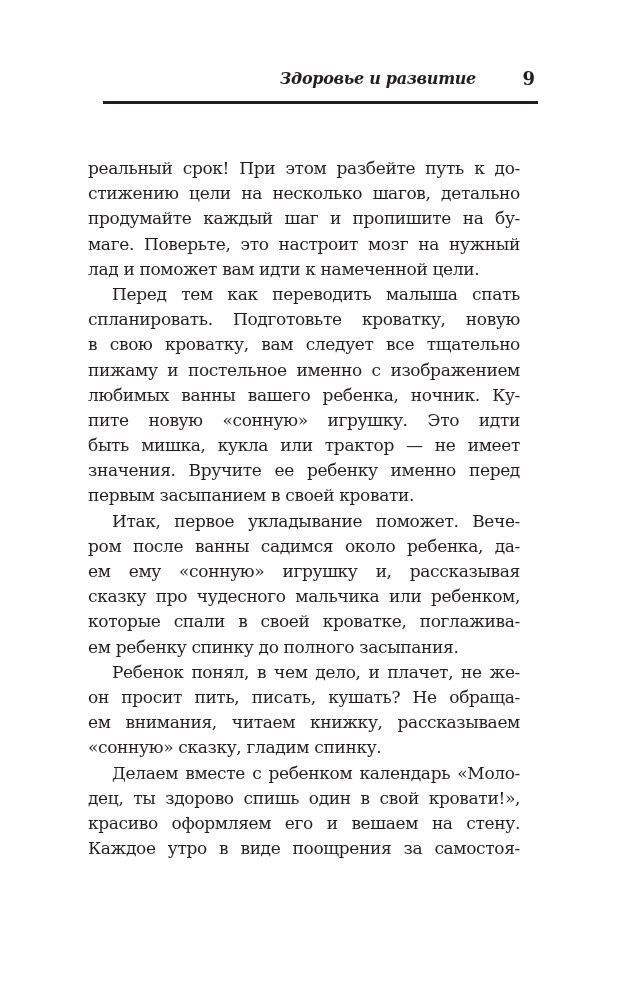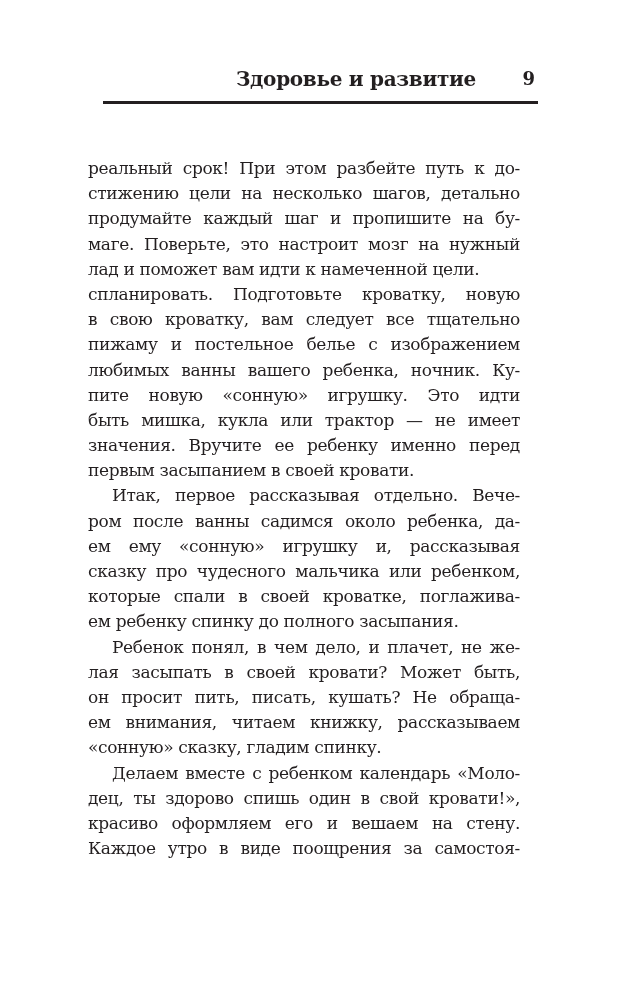--- a/index.html
+++ b/index.html
@@ -19,22 +19,23 @@
       left: 103px;
       top: 64px;
       width: 435px;
       height: 40px;
     }
     .running-head .title {
       position: absolute;
       right: 62px;
       top: 0;
       font-family: "DejaVu Serif", serif;
+      font-style: italic;
       font-weight: bold;
-      font-size: 20px;
+      font-size: 16px;
       line-height: 30px;
       letter-spacing: -0.3px;
       color: #231f20;
     }
     .running-head .page-number {
       position: absolute;
       right: 3px;
       top: 0;
       font-family: "DejaVu Serif", serif;
       font-weight: bold;
@@ -87,40 +88,40 @@
 
 <div class="body-text">
   <div class="para">
     <span class="line">реальный срок! При этом разбейте путь к до-</span>
     <span class="line">стижению цели на несколько шагов, детально</span>
     <span class="line">продумайте каждый шаг и пропишите на бу-</span>
     <span class="line">маге. Поверьте, это настроит мозг на нужный</span>
     <span class="line last">лад и поможет вам идти к намеченной цели.</span>
   </div>
   <div class="para">
+    <span class="line first-indent">Перед тем как переводить малыша спать</span>
     <span class="line">спланировать. Подготовьте кроватку, новую</span>
     <span class="line">в свою кроватку, вам следует все тщательно</span>
-    <span class="line">пижаму и постельное белье с изображением</span>
+    <span class="line">пижаму и постельное именно с изображением</span>
     <span class="line">любимых ванны вашего ребенка, ночник. Ку-</span>
     <span class="line">пите новую «сонную» игрушку. Это идти</span>
     <span class="line">быть мишка, кукла или трактор — не имеет</span>
     <span class="line">значения. Вручите ее ребенку именно перед</span>
     <span class="line last">первым засыпанием в своей кровати.</span>
   </div>
   <div class="para">
-    <span class="line first-indent">Итак, первое рассказывая отдельно. Вече-</span>
+    <span class="line first-indent">Итак, первое укладывание поможет. Вече-</span>
     <span class="line">ром после ванны садимся около ребенка, да-</span>
     <span class="line">ем ему «сонную» игрушку и, рассказывая</span>
     <span class="line">сказку про чудесного мальчика или ребенком,</span>
     <span class="line">которые спали в своей кроватке, поглажива-</span>
     <span class="line last">ем ребенку спинку до полного засыпания.</span>
   </div>
   <div class="para">
     <span class="line first-indent">Ребенок понял, в чем дело, и плачет, не же-</span>
-    <span class="line">лая засыпать в своей кровати? Может быть,</span>
     <span class="line">он просит пить, писать, кушать? Не обраща-</span>
     <span class="line">ем внимания, читаем книжку, рассказываем</span>
     <span class="line last">«сонную» сказку, гладим спинку.</span>
   </div>
   <div class="para">
     <span class="line first-indent">Делаем вместе с ребенком календарь «Моло-</span>
     <span class="line">дец, ты здорово спишь один в свой кровати!»,</span>
     <span class="line">красиво оформляем его и вешаем на стену.</span>
     <span class="line">Каждое утро в виде поощрения за самостоя-</span>
   </div>

